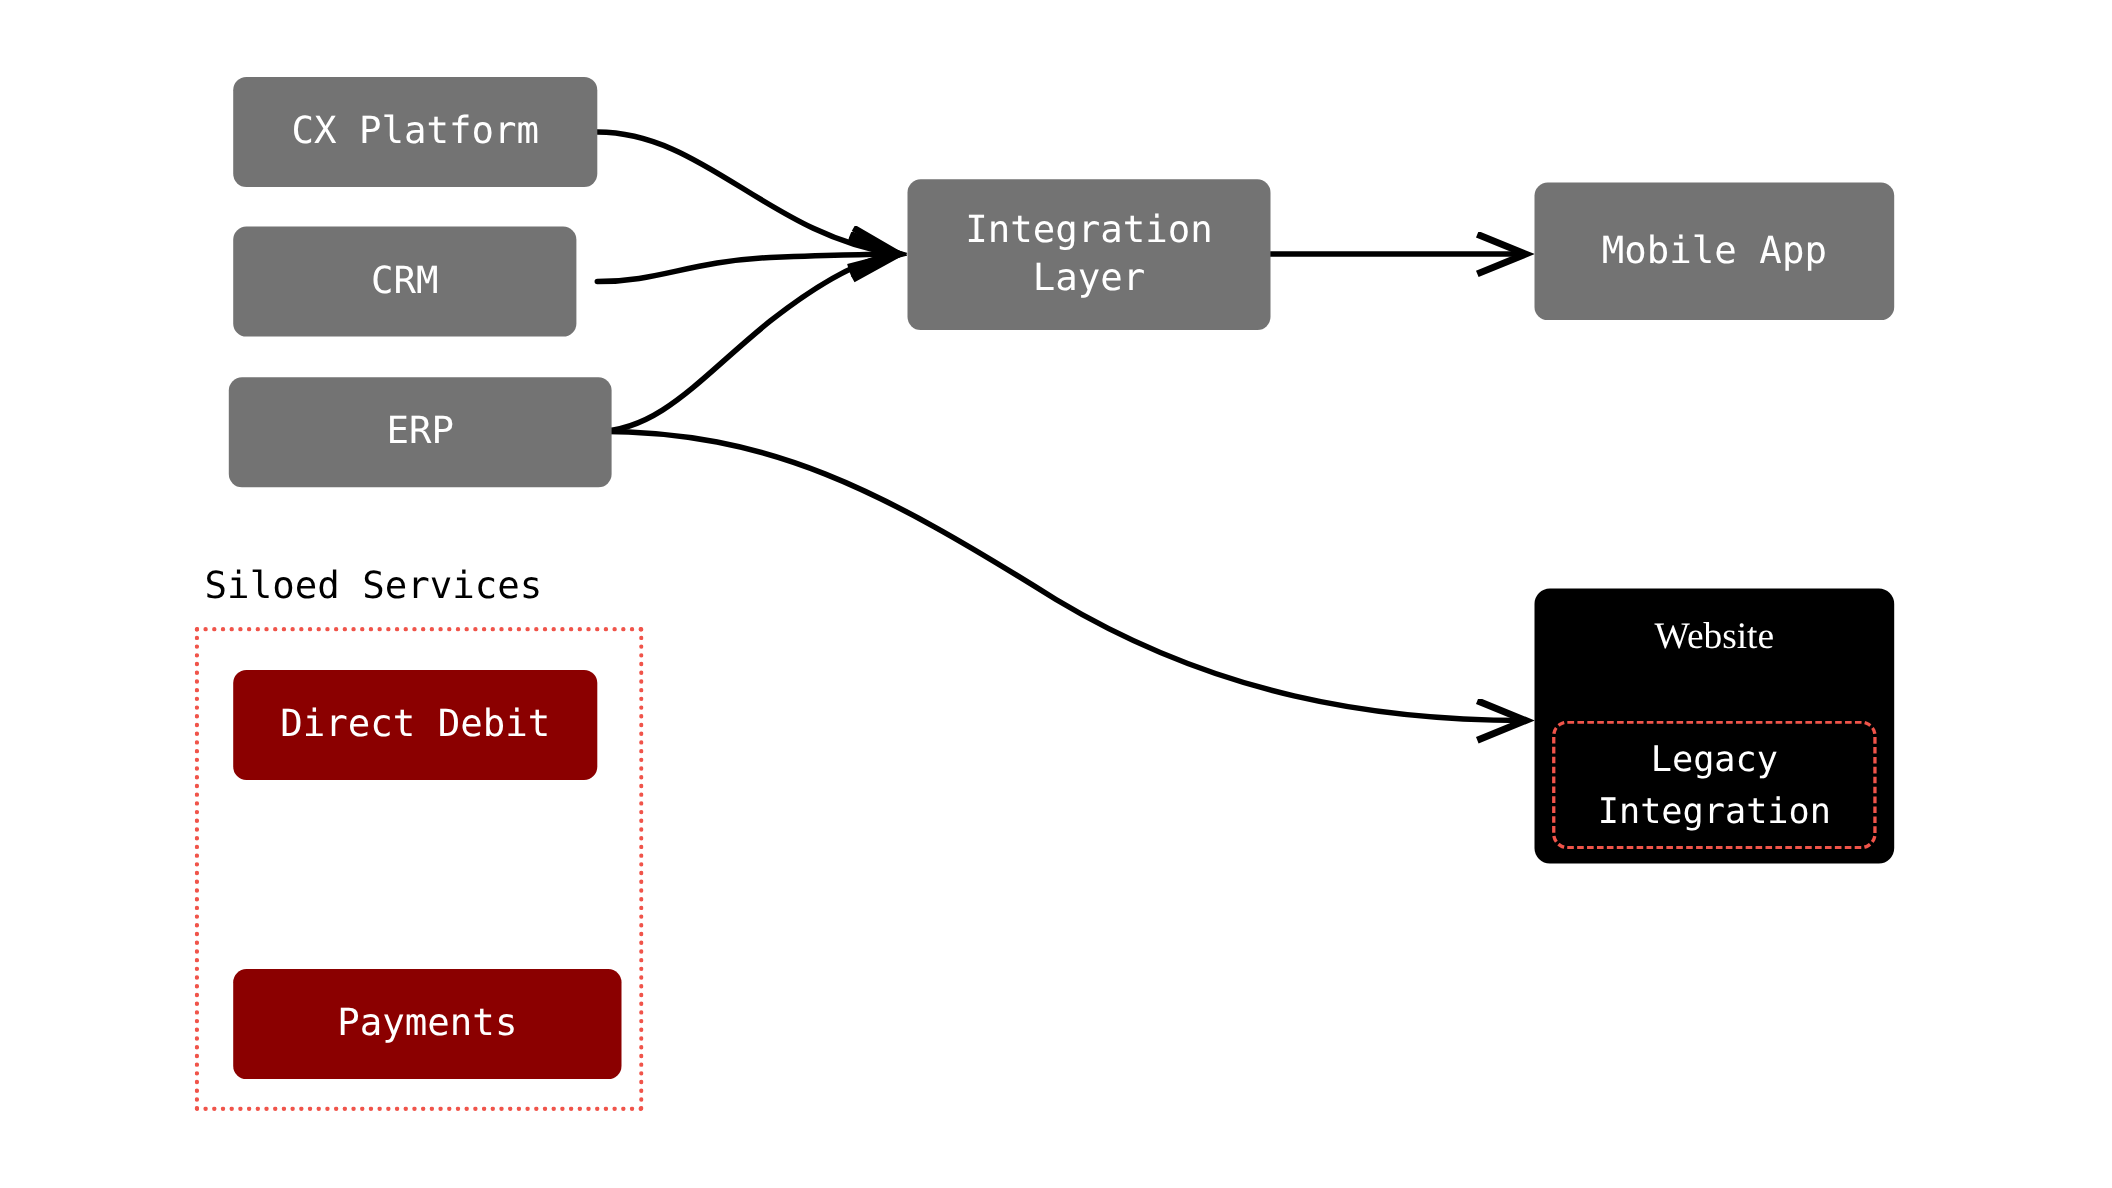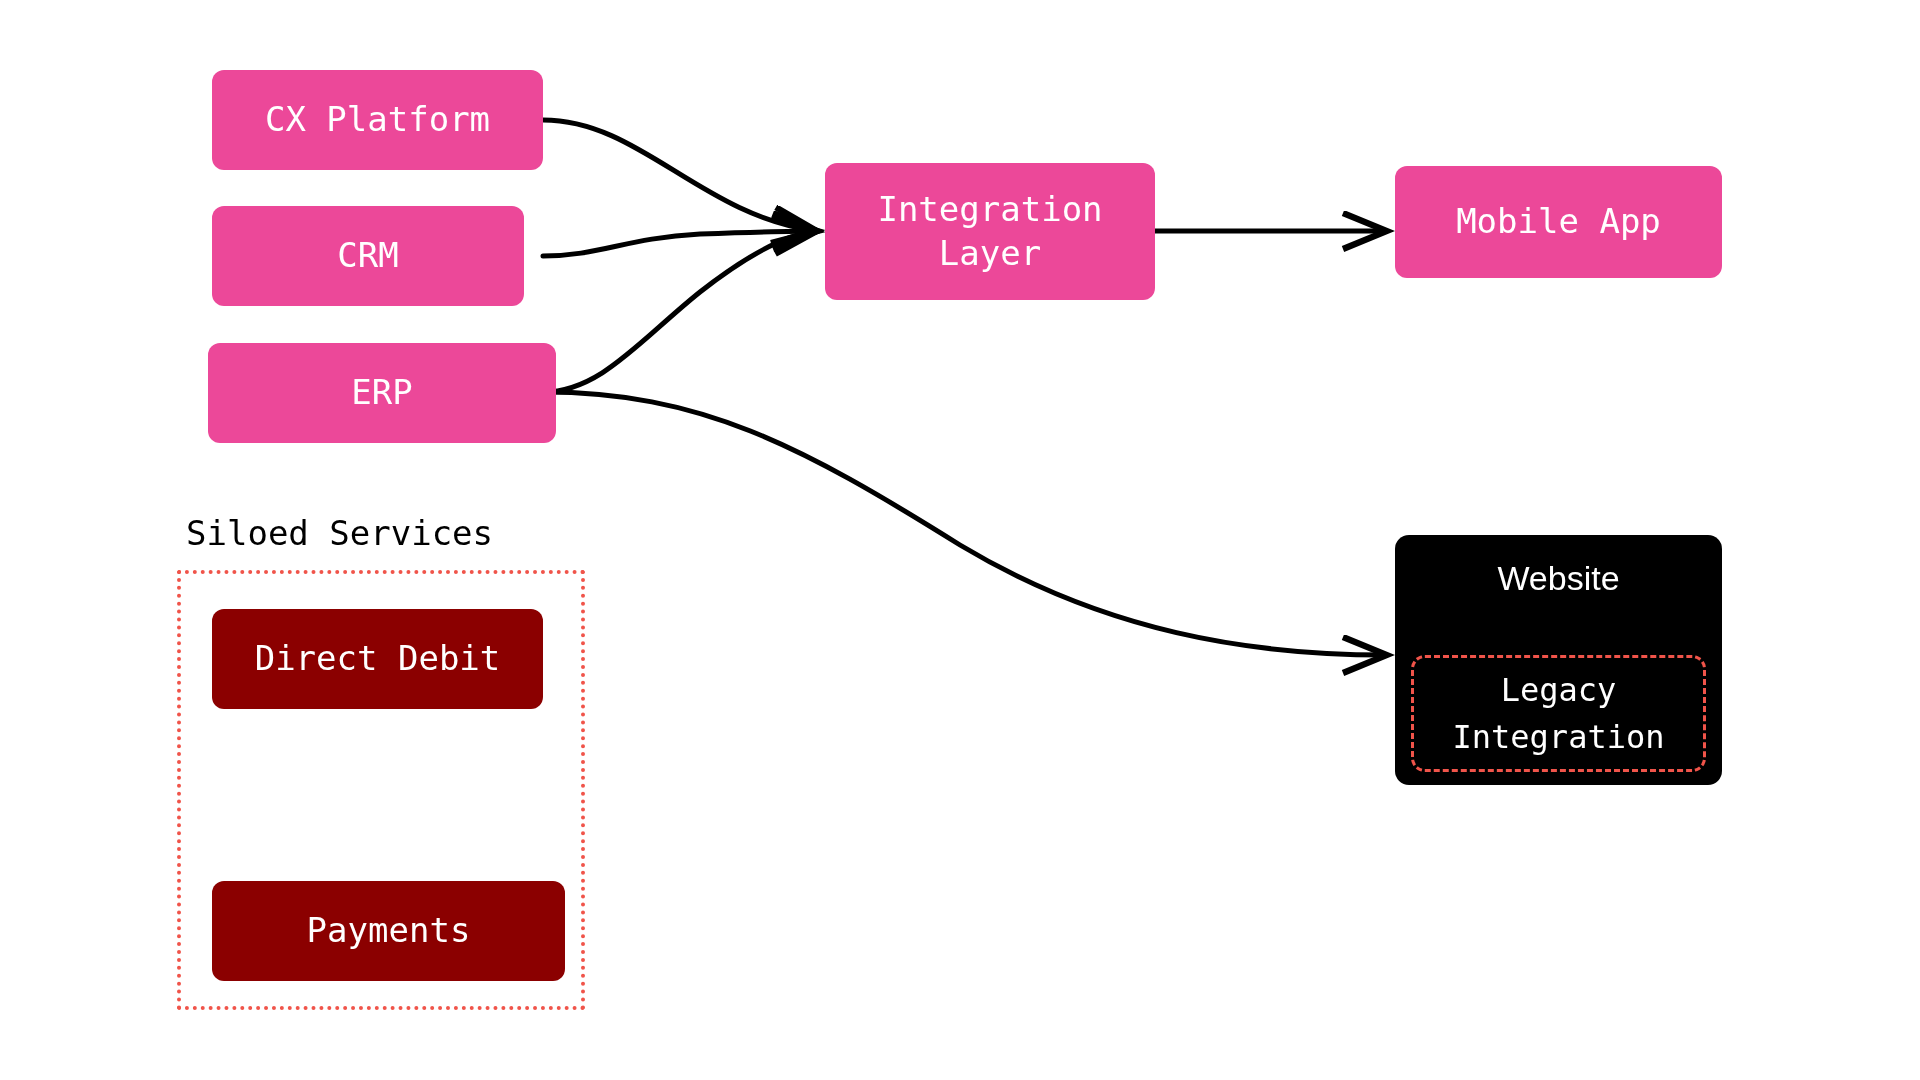--- a/index.html
+++ b/index.html
@@ -39,52 +39,52 @@
     border-radius: 12px;
     color: #ffffff;
     font-family: "DejaVu Sans Mono", "Liberation Mono", monospace;
     font-size: 34px;
     line-height: 1.28;
     letter-spacing: 0px;
     white-space: pre-line;
     z-index: 3;
   }
   .node.dark {
-    background: #ec4899;
+    background: #737373;
   }
   .node.darkred {
     background: #8B0000;
   }
 
   
   #node-cx-platform   { left: 212px; top: 70px;  width: 331px; height: 100px; }
   #node-crm           { left: 212px; top: 206px; width: 312px; height: 100px; }
   #node-erp           { left: 208px; top: 343px; width: 348px; height: 100px; }
   #node-integration   { left: 825px; top: 163px; width: 330px; height: 137px; }
-  #node-mobile-app    { left: 1395px; top: 166px; width: 327px; height: 112px; }
+  #node-mobile-app    { left: 1395px; top: 166px; width: 327px; height: 125px; }
 
   
   #cluster-website {
     position: absolute;
     left: 1395px;
     top: 535px;
     width: 327px;
     height: 250px;
     background: #000000;
     border-radius: 14px;
     z-index: 3;
   }
   #cluster-website-title {
     position: absolute;
     left: 0;
     top: 22px;
     width: 327px;
     text-align: center;
     color: #ffffff;
-    font-family: Liberation Sans, sans-serif;
+    font-family: Liberation Serif, serif;
     font-size: 34px;
     line-height: 1.28;
   }
   #node-legacy-integration {
     position: absolute;
     left: 16px;
     top: 120px;
     width: 295px;
     height: 117px;
     box-sizing: border-box;

